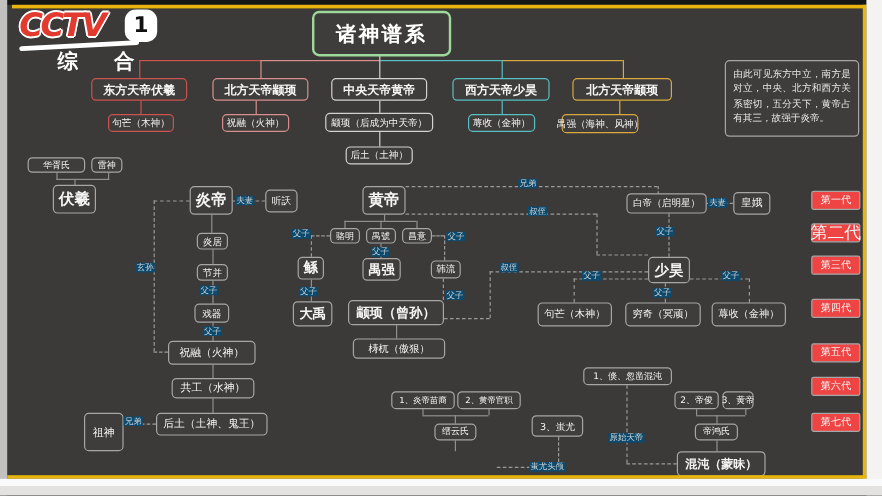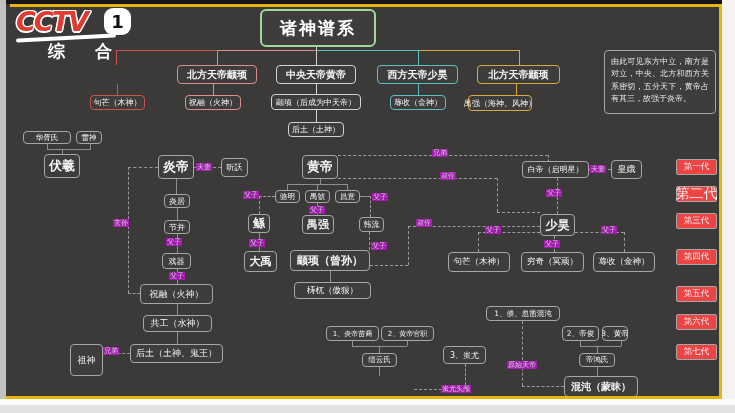--- a/index.html
+++ b/index.html
@@ -20,21 +20,21 @@
   .title{position:absolute;display:flex;align-items:center;justify-content:center;border:2px solid #9ed89b;
       border-radius:6px;color:#fff;font-weight:bold;letter-spacing:2px;background:#3e3d3b;z-index:2}
   .note{position:absolute;border:1px solid #a6a6a6;border-radius:4px;color:#e9e9e9;background:#3e3d3b;
       padding:5px 6px;text-align:justify;z-index:2;box-sizing:border-box}
   
   .lh{position:absolute;height:0;border-top:1px solid #8f8f8f;z-index:1}
   .lv{position:absolute;width:0;border-left:1px solid #8f8f8f;z-index:1}
   .dh{border-top-style:dashed;border-top-color:#9a9a9a}
   .dv{border-left-style:dashed;border-left-color:#9a9a9a}
   
-  .rl{position:absolute;font-size:7px;line-height:1.2;color:#d2d2d2;background:#a21caf;padding:0 1px;
+  .rl{position:absolute;font-size:7px;line-height:1.2;color:#d2d2d2;background:#0c4a6e;padding:0 1px;
       z-index:3;white-space:nowrap}
   
   #logo{position:absolute;left:14px;top:6px;width:160px;height:56px;z-index:11}
   #logo .cctv{position:absolute;left:2px;top:0;font-size:27px;font-weight:bold;font-style:italic;color:#e23a2e;
       letter-spacing:-2px;
       text-shadow:-1.5px 0 #fff,1.5px 0 #fff,0 -1.5px #fff,0 1.5px #fff,-1px -1px #fff,1px 1px #fff,-1px 1px #fff,1px -1px #fff}
   #logo .badge{position:absolute;left:90px;top:2px;width:27px;height:27px;background:#fff;border-radius:9px;
       display:flex;align-items:center;justify-content:center;color:#111;font-size:18px;font-weight:bold}
   #logo .swoosh{position:absolute;left:2px;top:30px;width:100px;height:4px;background:#fff;border-radius:2px;
       transform:rotate(-3deg)}
@@ -66,20 +66,21 @@
   <i class="lv" style="left:316px;top:50px;height:15px;border-left-color:#d2d2d2"></i>
   <i class="lv" style="left:418px;top:50px;height:15px;border-left-color:#58bfc3"></i>
   <i class="lv" style="left:519px;top:50px;height:15px;border-left-color:#d9a93f"></i>
   <i class="lv" style="left:117px;top:84px;height:11px;border-left-color:#c9534f"></i>
   <i class="lv" style="left:213px;top:84px;height:11px;border-left-color:#d88f8d"></i>
   <i class="lv" style="left:316px;top:84px;height:10px;border-left-color:#d2d2d2"></i>
   <i class="lv" style="left:418px;top:84px;height:11px;border-left-color:#58bfc3"></i>
   <i class="lv" style="left:516px;top:84px;height:11px;border-left-color:#d9a93f"></i>
   <i class="lv" style="left:316px;top:110px;height:12px;border-left-color:#d2d2d2"></i>
 
+  <div class="nd bold b-red" style="left:76px;top:65px;width:80px;height:19px;font-size:10px">东方天帝伏羲</div>
   <div class="nd bold b-sal" style="left:177px;top:65px;width:80px;height:19px;font-size:10px">北方天帝颛顼</div>
   <div class="nd bold b-gray" style="left:276px;top:65px;width:80px;height:19px;font-size:10px">中央天帝黄帝</div>
   <div class="nd bold b-teal" style="left:377px;top:65px;width:81px;height:19px;font-size:10px">西方天帝少昊</div>
   <div class="nd bold b-gold" style="left:477px;top:65px;width:83px;height:19px;font-size:10px">北方天帝颛顼</div>
 
   <div class="nd b-red" style="left:90px;top:95px;width:55px;height:15px;font-size:8px">句芒（木神）</div>
   <div class="nd b-sal" style="left:185px;top:95px;width:56px;height:15px;font-size:8px">祝融（火神）</div>
   <div class="nd b-gray" style="left:271px;top:94px;width:90px;height:16px;font-size:8px">颛顼（后成为中天帝）</div>
   <div class="nd b-teal" style="left:390px;top:95px;width:56px;height:15px;font-size:8px">蓐收（金神）</div>
   <div class="nd b-gold" style="left:468px;top:95px;width:64px;height:16px;font-size:8px">禺强（海神、风神）</div>

